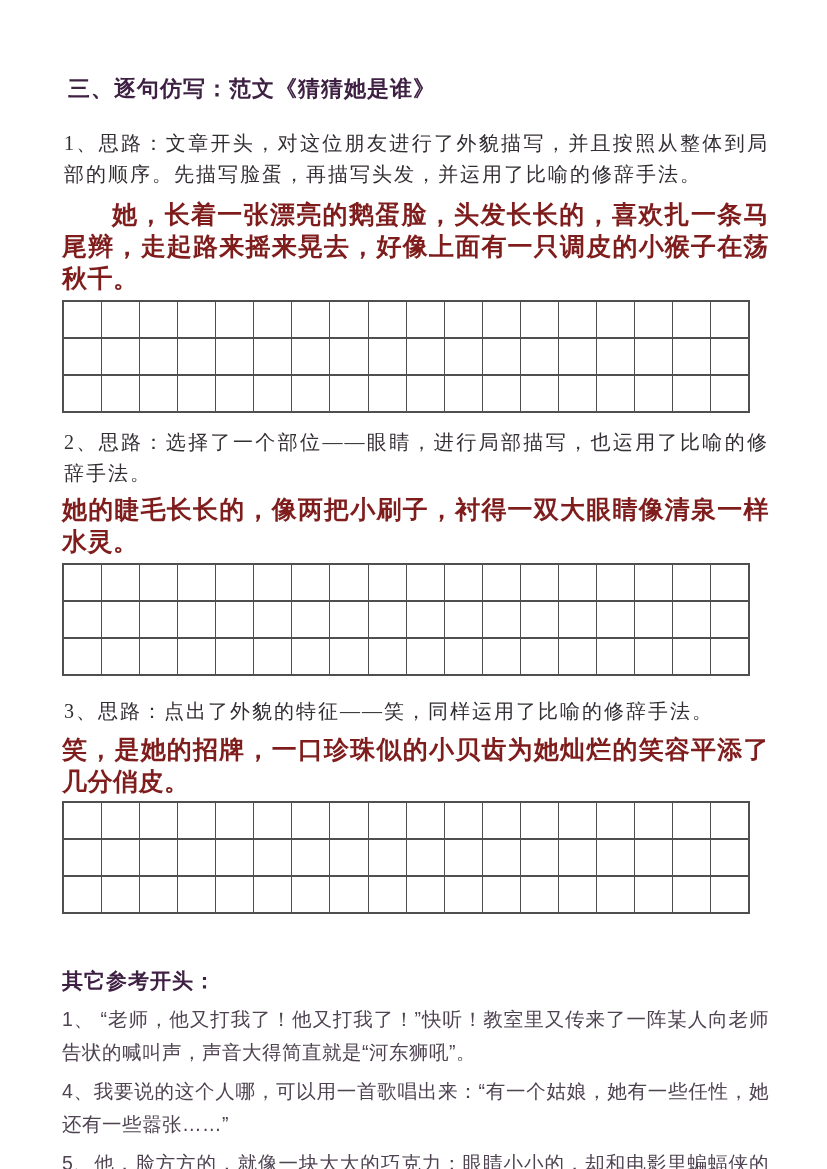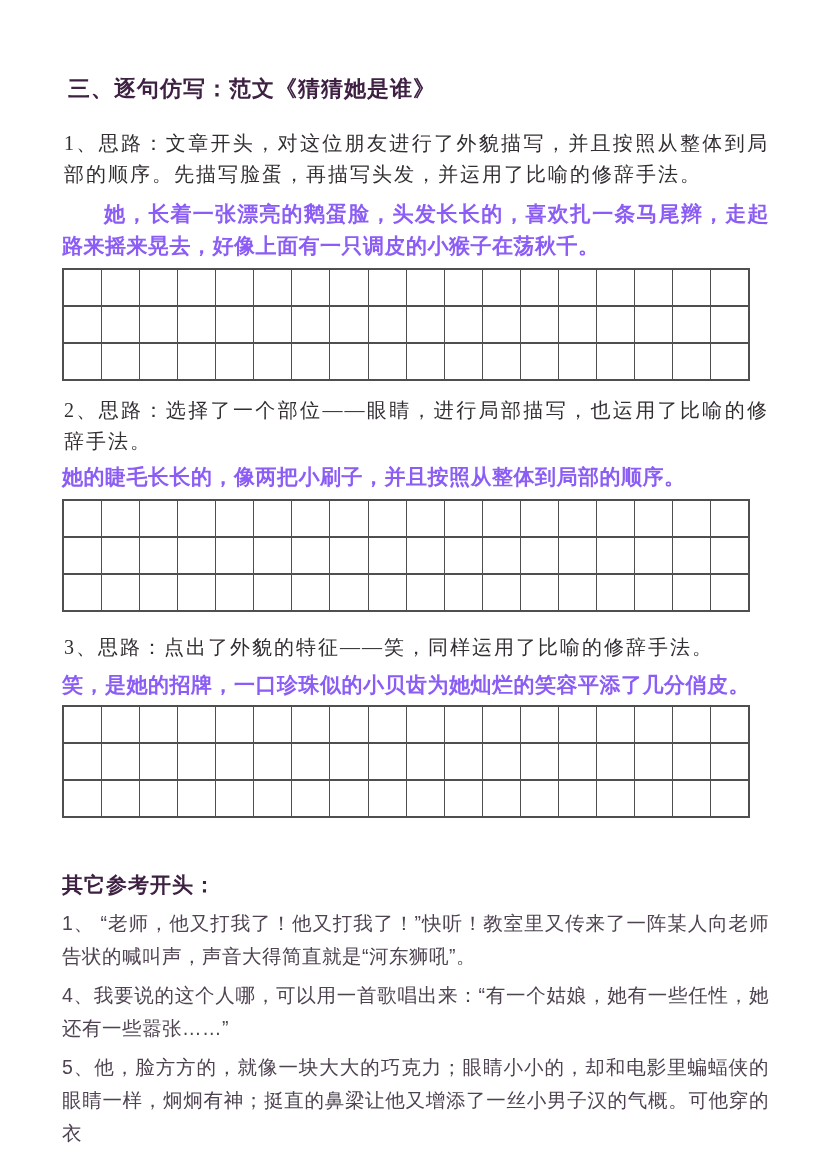--- a/index.html
+++ b/index.html
@@ -31,25 +31,25 @@
     font-size: 20px;
     line-height: 31px;
     letter-spacing: 2px;
     color: #332e33;
     text-align: justify;
     font-family: "Liberation Serif", serif;
   }
 
   .model-sentence {
     margin: 8px 0 0 0;
-    font-size: 21px;
+    font-size: 25px;
     line-height: 32px;
     letter-spacing: 0.5px;
     font-weight: 700;
-    color: #8b5cf6;
+    color: #7f1d1d;
     text-align: justify;
     font-family: "Liberation Sans", sans-serif;
   }
   .model-sentence.indent { text-indent: 2em; }
 
   .writing-grid {
     margin-top: 6px;
     width: 688px;
     border: 2px solid #4f4f4f;
     box-sizing: border-box;
@@ -163,21 +163,21 @@
           <div class="grid-cell"></div>
           <div class="grid-cell"></div>
           <div class="grid-cell"></div>
           <div class="grid-cell"></div>
         </div>
       </div>
   </section>
 
   <section class="sec-2">
     <p class="thinking">2、思路：选择了一个部位——眼睛，进行局部描写，也运用了比喻的修辞手法。</p>
-    <p class="model-sentence">她的睫毛长长的，像两把小刷子，并且按照从整体到局部的顺序。</p>
+    <p class="model-sentence">她的睫毛长长的，像两把小刷子，衬得一双大眼睛像清泉一样水灵。</p>
     <div class="writing-grid">
         <div class="grid-row">
           <div class="grid-cell"></div>
           <div class="grid-cell"></div>
           <div class="grid-cell"></div>
           <div class="grid-cell"></div>
           <div class="grid-cell"></div>
           <div class="grid-cell"></div>
           <div class="grid-cell"></div>
           <div class="grid-cell"></div>

